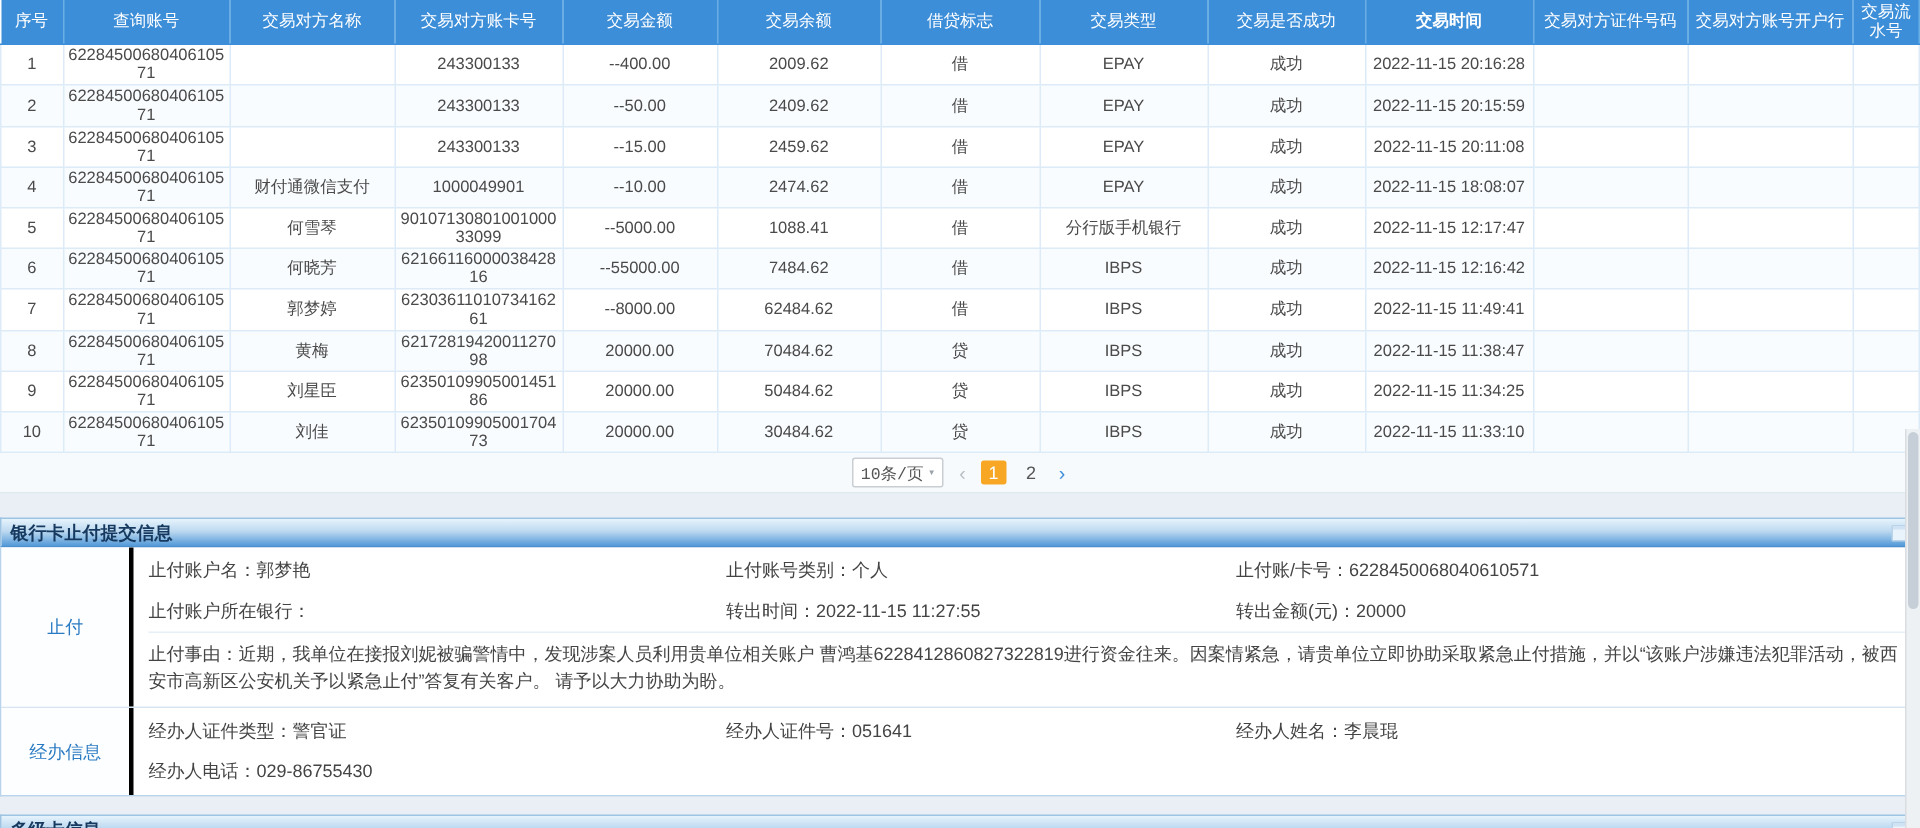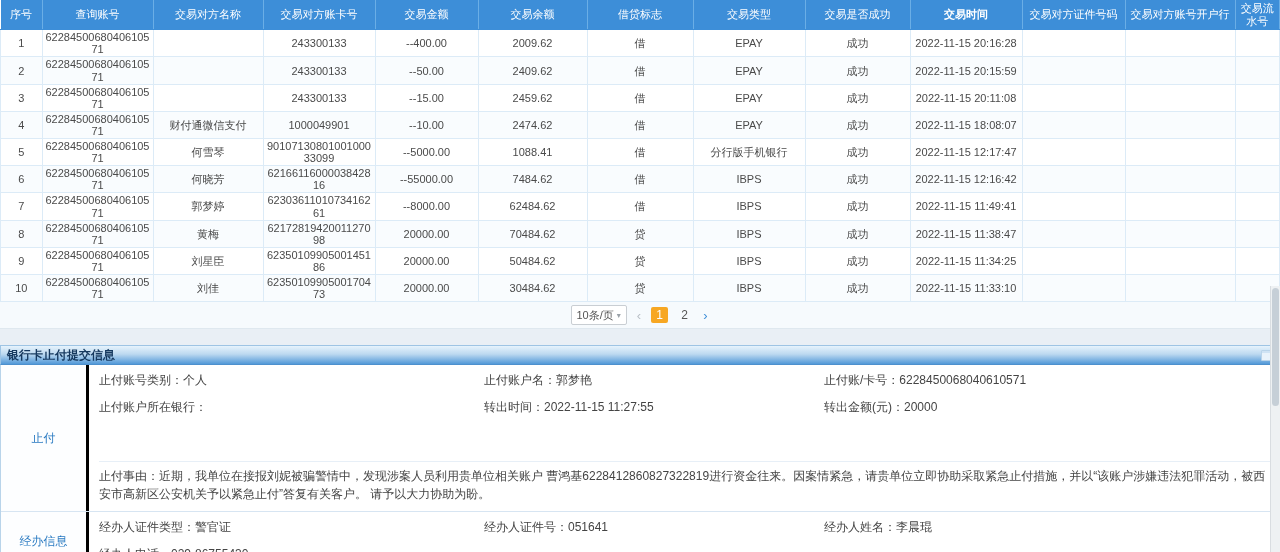--- a/index.html
+++ b/index.html
@@ -31,21 +31,21 @@
   .tx th:nth-child(9){width:100px;} .tx th:nth-child(10){width:107px;font-weight:bold;}
   .tx th:nth-child(11){width:98px;} .tx th:nth-child(12){width:105px;}
 
   
   .pager{
     height:26px;background:#f6fafd;border-bottom:1px solid #dfe8ef;
     display:flex;align-items:center;justify-content:center;gap:8px;
   }
   .pagesize{
     display:flex;align-items:center;gap:3px;background:#fff;border:1px solid #c9ced3;
-    border-radius:2px;font-size:11px;color:#555;padding:1px 5px;height:16px;
+    border-radius:2px;font-size:11px;color:#555;padding:1px 5px;height:16px;font-family:Liberation Mono, monospace;
   }
   .pagesize .caret{font-size:8px;color:#9aa1a8;}
   .pg-arrow{font-size:13px;color:#b8bec5;line-height:1;padding:0 2px;cursor:pointer;}
   .pg-arrow.next{color:#3d8ed8;}
   .pg-num{font-size:12px;color:#555;min-width:17px;text-align:center;padding:1px 0;border-radius:2px;cursor:pointer;}
   .pg-num.active{background:#f7a723;color:#fff;}
 
   
   .section-bar{
     height:20px;margin-top:0;display:flex;align-items:center;justify-content:space-between;
@@ -71,21 +71,20 @@
   }
   .info-content{flex:1;padding:2px 8px 2px 10px;min-width:0;}
   .frow{display:flex;padding:5px 0;}
   .frow .field{font-size:12px;color:#444;white-space:nowrap;overflow:hidden;}
   .frow .field:nth-child(1){width:385px;flex:none;}
   .frow .field:nth-child(2){width:340px;flex:none;}
   .frow .field:nth-child(3){flex:1;}
   .reason{
     font-size:12px;color:#444;line-height:1.5;padding:5px 4px 6px 0;
     border-top:1px solid #e7eff7;
-    margin-top:40px;
   }
 
   
   .scrollbar{
     position:absolute;right:0;top:286px;width:9px;height:266px;
     background:#eef1f3;border-left:1px solid #d9dde1;
   }
   .scrollbar .thumb{margin:2px 1px 0 1px;height:118px;background:#c6cfd7;border-radius:4px;}
 </style>
 </head>
@@ -278,22 +277,22 @@
 
 <div class="section-bar">
   <span class="title">银行卡止付提交信息</span>
   <span class="mini-icon"></span>
 </div>
 <div class="panel">
   <div class="info-row">
     <div class="info-label">止付</div>
     <div class="info-content">
       <div class="frow">
+          <div class="field">止付账户名：郭梦艳</div>
           <div class="field">止付账号类别：个人</div>
-          <div class="field">止付账户名：郭梦艳</div>
           <div class="field">止付账/卡号：6228450068040610571</div>
         </div>
       <div class="frow">
           <div class="field">止付账户所在银行：</div>
           <div class="field">转出时间：2022-11-15 11:27:55</div>
           <div class="field">转出金额(元)：20000</div>
         </div>
       <div class="reason">止付事由：近期，我单位在接报刘妮被骗警情中，发现涉案人员利用贵单位相关账户 曹鸿基6228412860827322819进行资金往来。因案情紧急，请贵单位立即协助采取紧急止付措施，并以“该账户涉嫌违法犯罪活动，被西安市高新区公安机关予以紧急止付”答复有关客户。 请予以大力协助为盼。</div>
     </div>
   </div>

